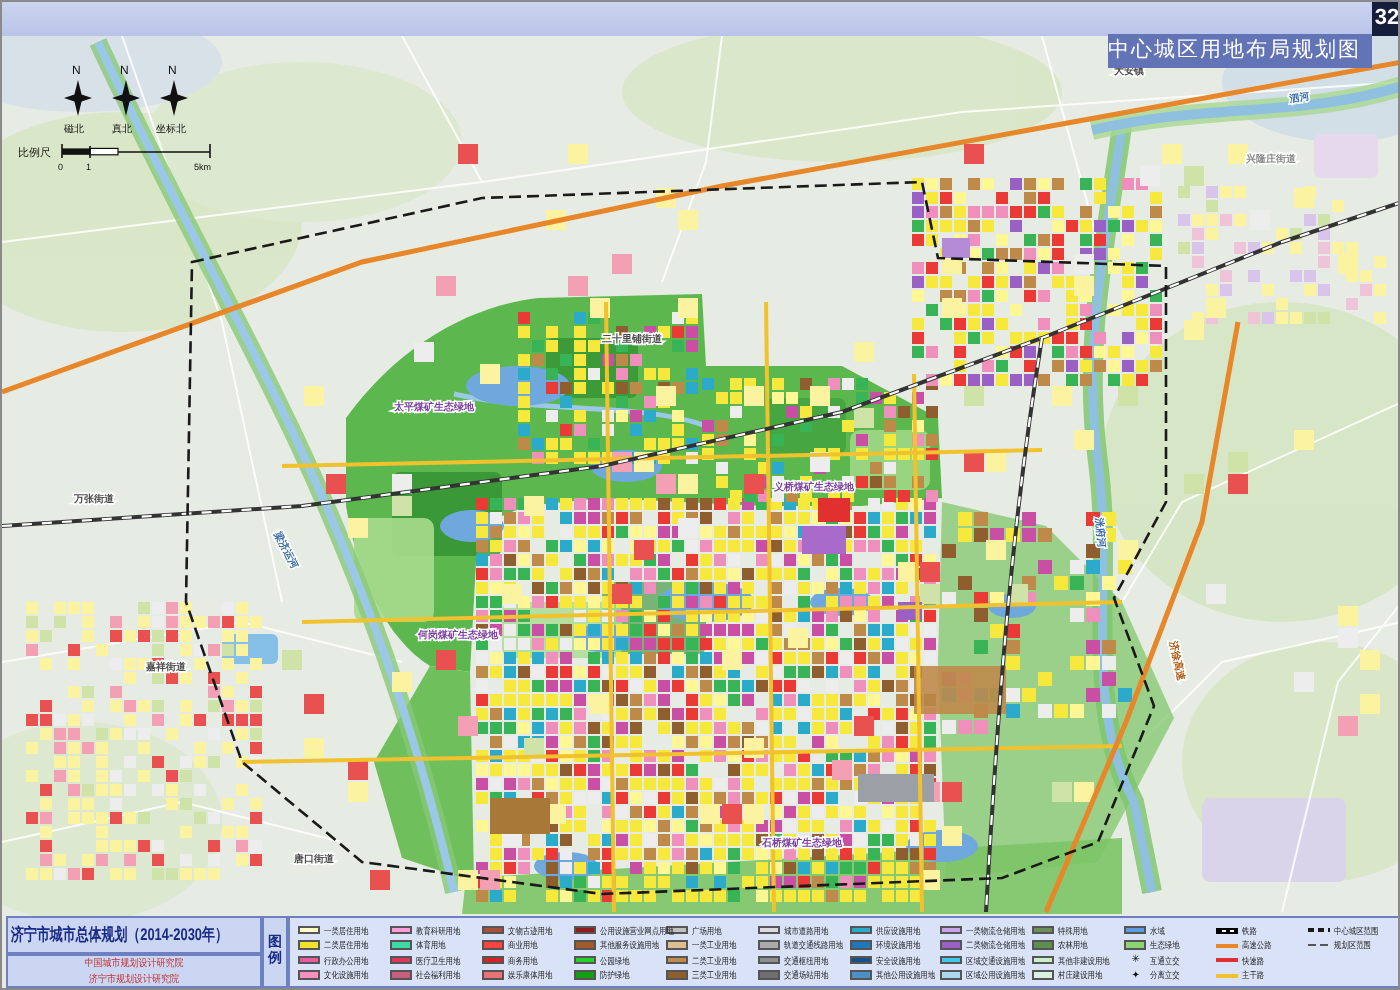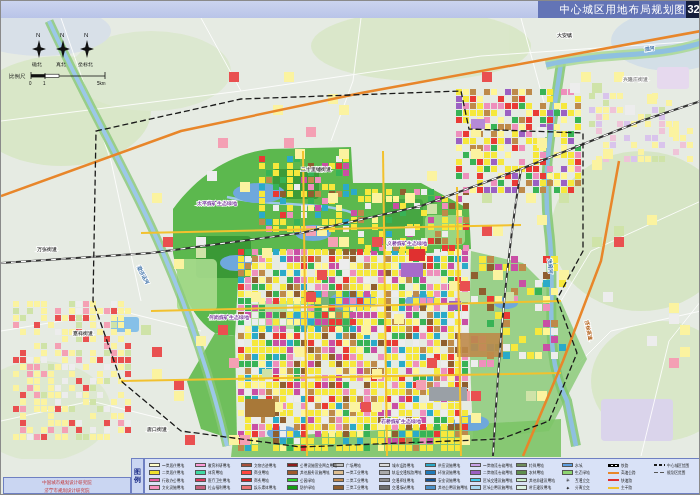--- a/index.html
+++ b/index.html
@@ -2,23 +2,23 @@
 <html><head>
 <meta charset="utf-8">
 <style>
   html,body{margin:0;padding:0;background:#fff;}
   #page{position:relative;width:700px;height:495px;overflow:hidden;
         font-family:"Liberation Sans",sans-serif;background:#E6EBE3;
         border:1px solid #8a8a8a;box-sizing:border-box;}
   
   #topbar{position:absolute;left:0;top:0;width:700px;height:17px;
           background:linear-gradient(#CBD4EF,#B9C4E8);z-index:30;}
-  #topbar-title-seg{position:absolute;right:15px;top:0;height:17px;width:148px;
+  #topbar-title-seg{position:absolute;right:15px;top:16px;height:17px;width:132px;
           background:#6374B6;color:#fff;font-size:10.5px;line-height:17px;
-          text-align:right;letter-spacing:1px;}
+          text-align:left;letter-spacing:1px;}
   #page-num{position:absolute;right:0;top:0;height:17px;width:15px;background:#141D3A;
           color:#fff;font-size:11px;line-height:17px;text-align:center;font-weight:bold;}
   
   #map-wrap{position:absolute;left:0;top:17px;width:700px;height:441px;}
   svg{display:block;}
   
   .panel{background:#CAD6F2;border:1px solid #6F80C2;box-sizing:border-box;position:absolute;}
   #title-block{left:2px;top:457px;width:128px;height:19px;display:flex;align-items:center;z-index:40;}
   #plan-title{font-size:8.5px;font-weight:bold;color:#1A2B86;white-space:nowrap;
               transform:scaleX(0.76);transform-origin:0 50%;padding-left:2px;}
@@ -1806,20 +1806,23 @@
           <line x1="44" y1="72" x2="44" y2="78" stroke="#111" stroke-width="0.8"></line>
           <line x1="104" y1="71" x2="104" y2="78" stroke="#111" stroke-width="0.8"></line>
           <text x="28" y="84" font-size="4.5" fill="#111">0</text>
           <text x="42" y="84" font-size="4.5" fill="#111">1</text>
           <text x="96" y="84" font-size="4.5" fill="#111">5km</text>
         </g>
       </g>
     </svg>
   </div>
 
+  <div id="title-block" class="panel">
+    <div id="plan-title">济宁市城市总体规划（2014-2030年）</div>
+  </div>
   <div id="org-block" class="panel">
     <div>中国城市规划设计研究院</div>
     <div>济宁市规划设计研究院</div>
   </div>
   <div id="legend-title-box" class="panel">
     <span>图</span>
     <span>例</span>
   </div>
 
   <div id="legend-panel" class="panel">

